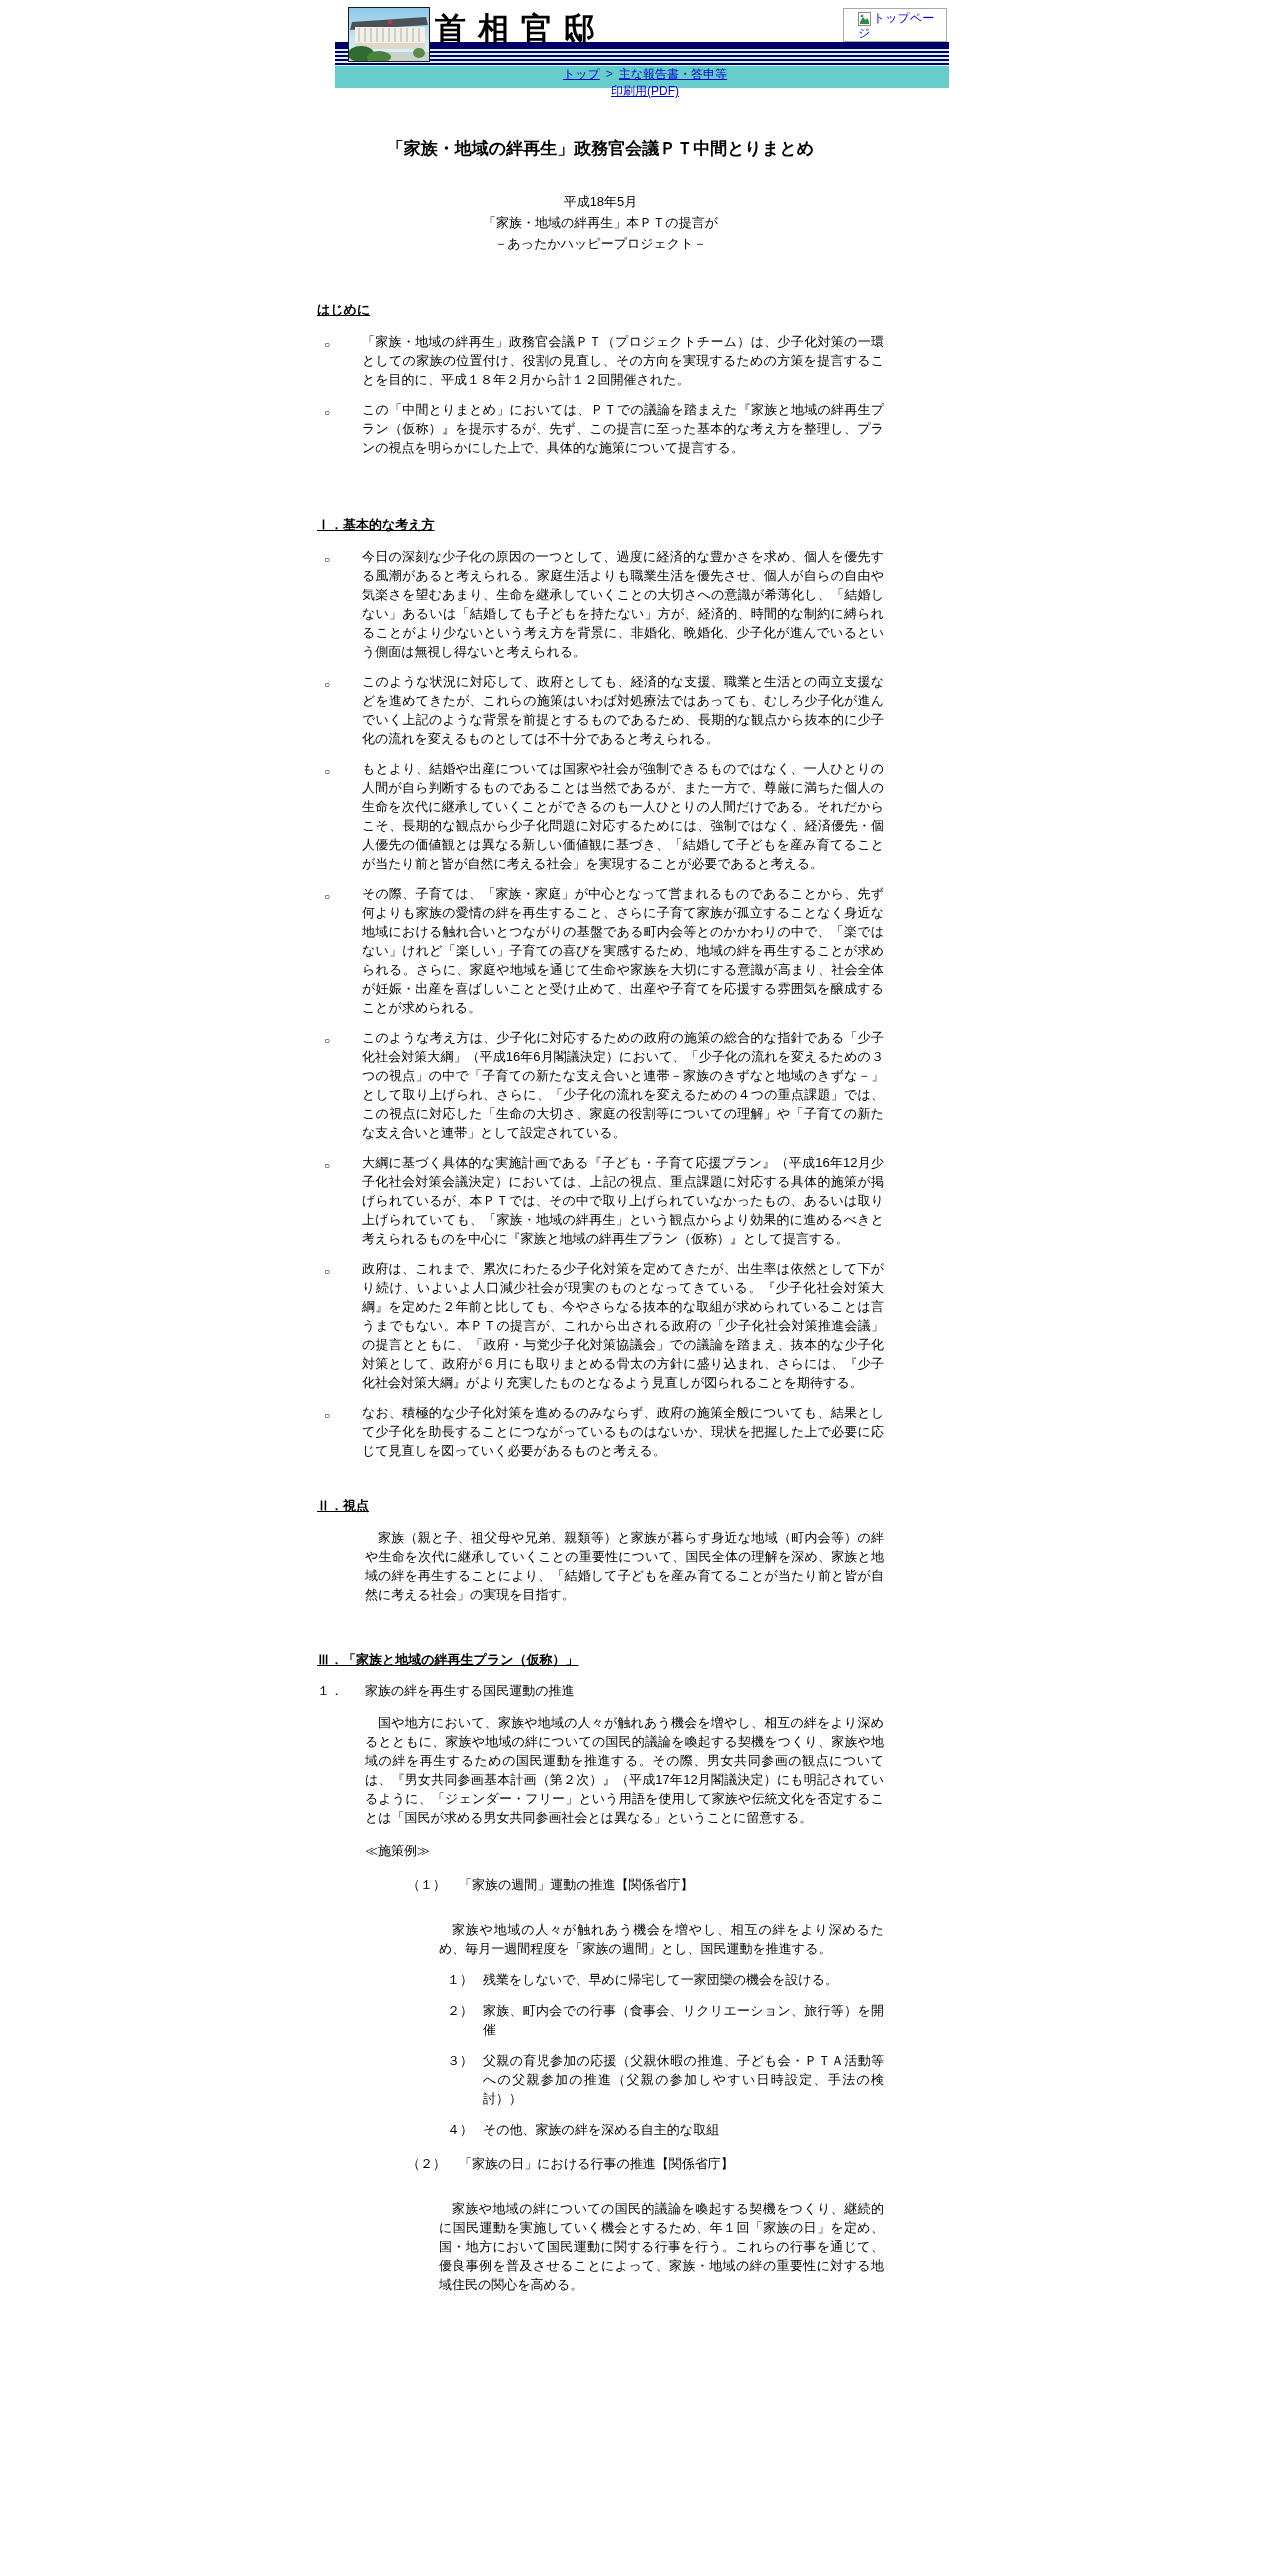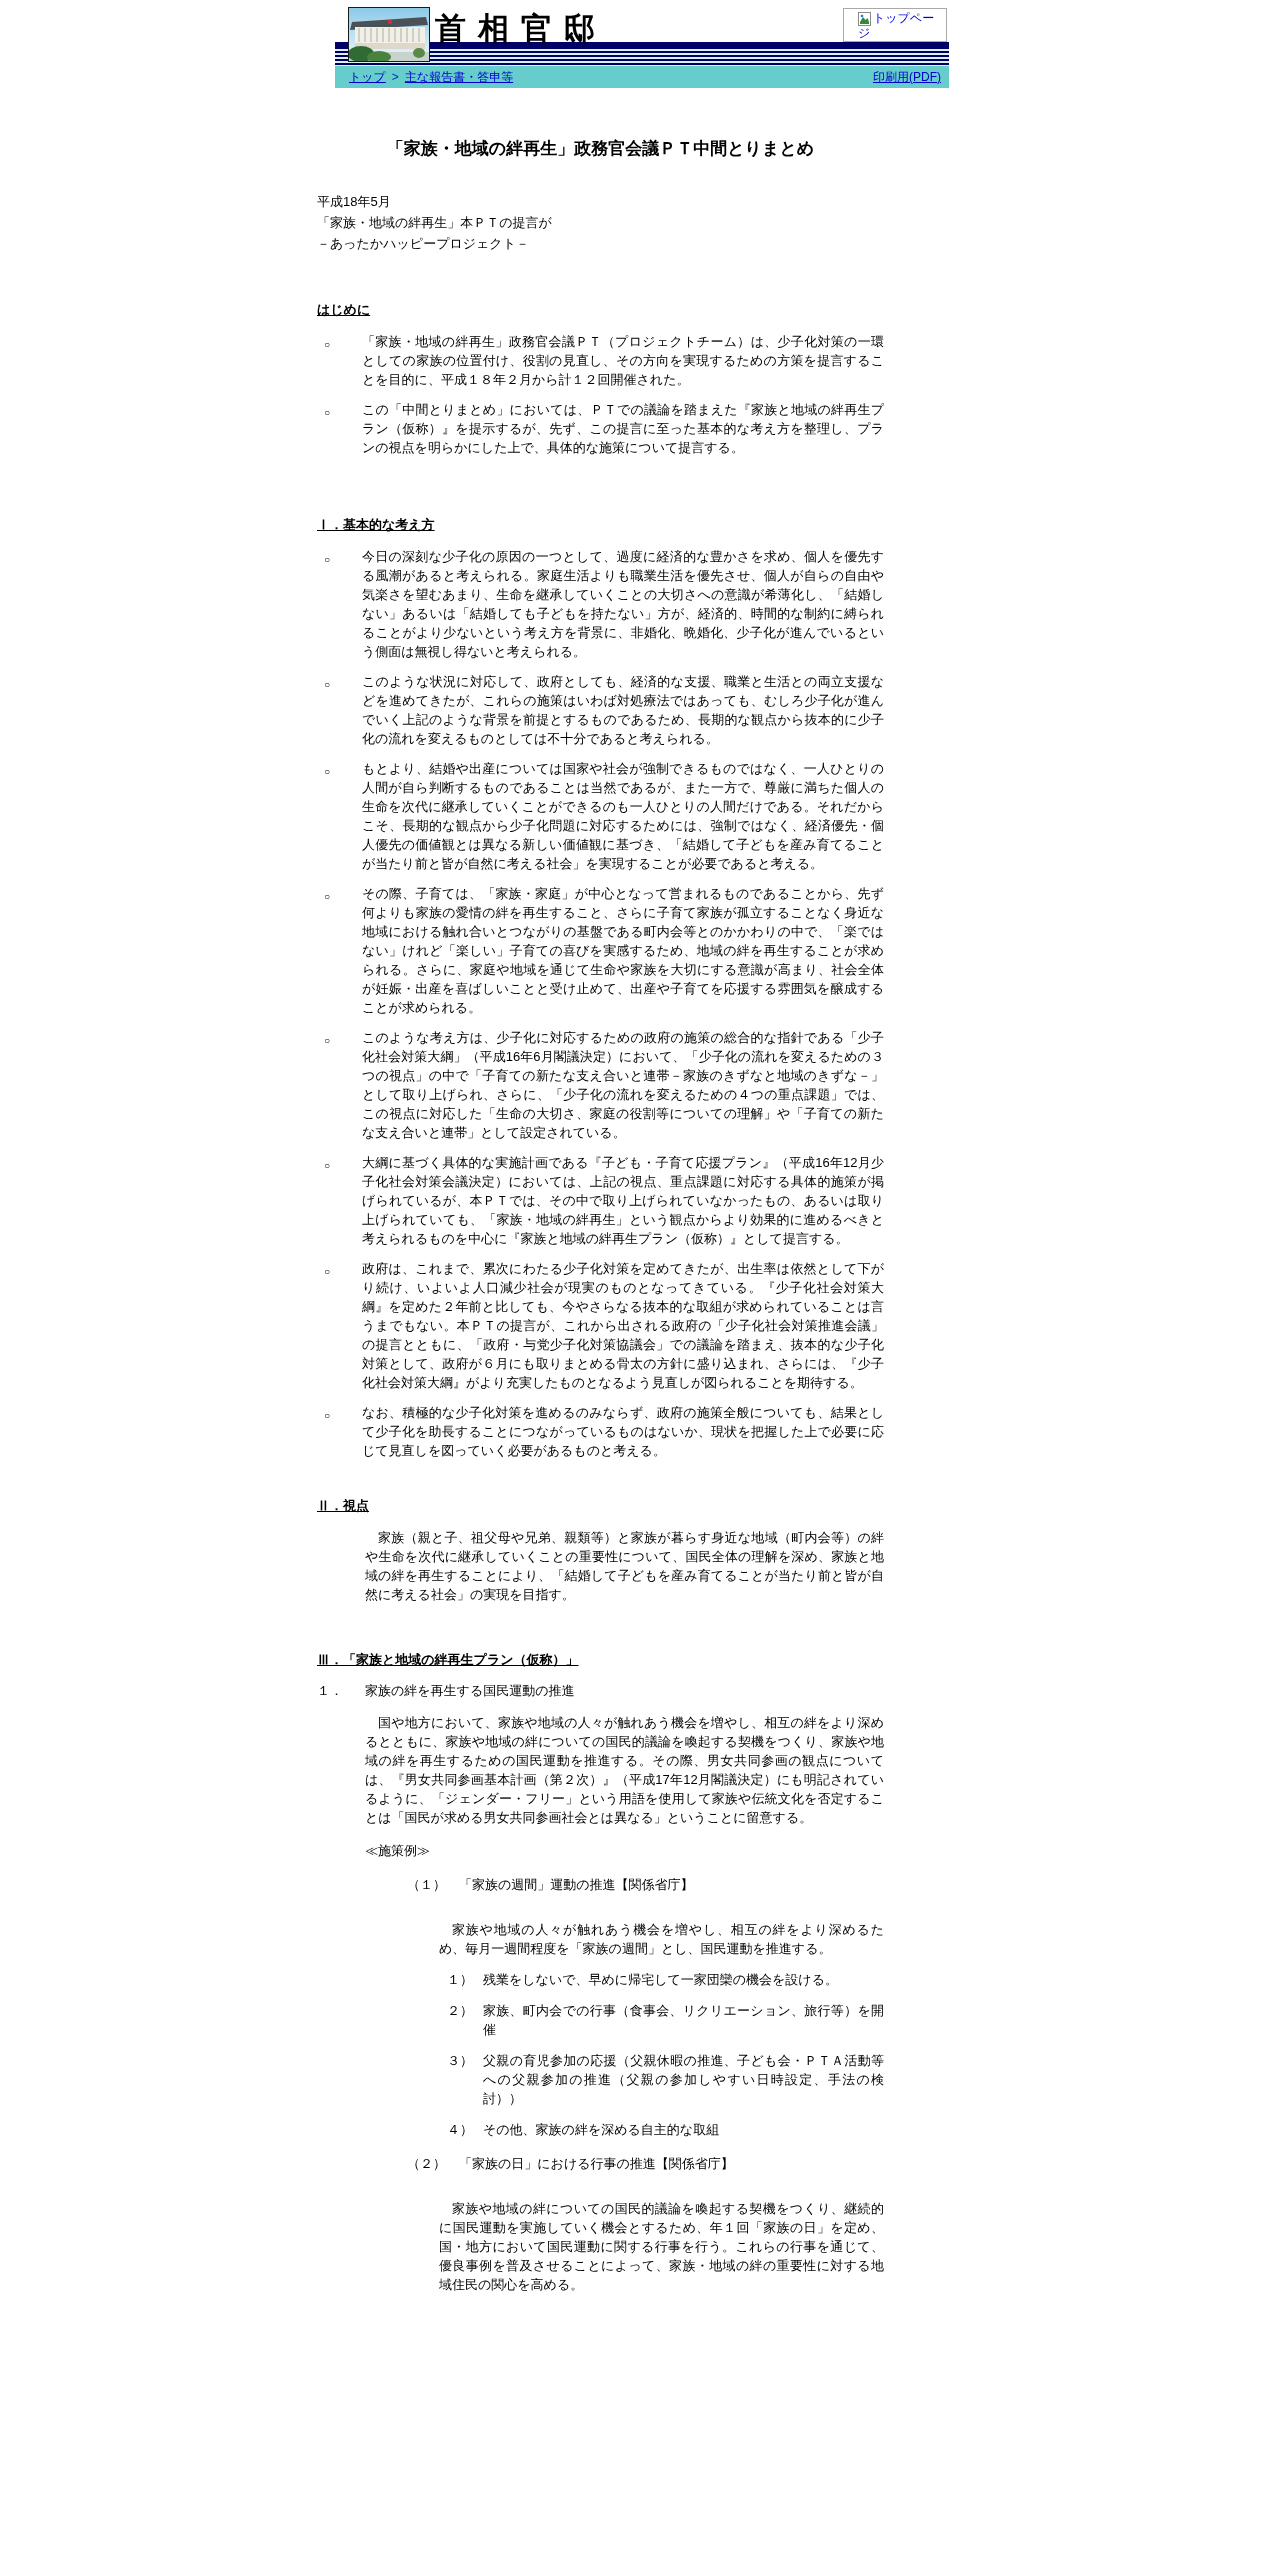--- a/index.html
+++ b/index.html
@@ -19,29 +19,29 @@
                   border:1px solid #a9a9a9; background:#fff; overflow:hidden;
                   padding:2px 2px 0 14px; z-index:5; text-decoration:none;
                   font-size:12px; line-height:15px; color:#0000cc; }
   .top-link-box .bi-icon { float:left; margin:1px 2px 0 0; }
   .band-solid { height:7px; background:#000066; }
   .band-stripes { height:17px;
       background:repeating-linear-gradient(180deg,
         #dff0f2 0px, #dff0f2 2px, #000066 2px, #000066 4px); }
   .crumb-bar { height:22px; background:#66cccc; display:flex;
                justify-content:space-between; align-items:center;
-               padding:0 8px 0 14px; font-size:12px; }
+               padding:0 8px 0 14px; font-size:12px;flex-direction:column; }
   .lnk { color:#0000cc; text-decoration:underline; cursor:pointer; }
   .sep { color:#0033aa; margin:0 6px; text-decoration:none; }
 
   
   .doc { margin-left:-18px; width:567px; font-size:13px; line-height:19px; }
   p { margin:0; }
   .doc-title { margin-top:51px; text-align:center; font-weight:bold; font-size:17px; }
-  .byline { margin-top:33px; text-align:left; line-height:21px; }
+  .byline { margin-top:33px; text-align:center; line-height:21px; }
   .sec-h { font-weight:bold; text-decoration:underline; font-size:13px; }
   .mt-intro { margin-top:46px; }
   .mt-sec1  { margin-top:58px; }
   .mt-sec2  { margin-top:36px; }
   .mt-sec3  { margin-top:46px; }
   .bullet { display:flex; margin-top:11px; }
   .bullet.first { margin-top:13px; }
   .mk { flex:0 0 38px; padding-left:7px; font-size:10px; padding-top:3px; }
   .tx { flex:1; text-align:justify; }
   .p-ind { margin-top:13px; padding-left:48px; text-indent:13px; text-align:justify; }

